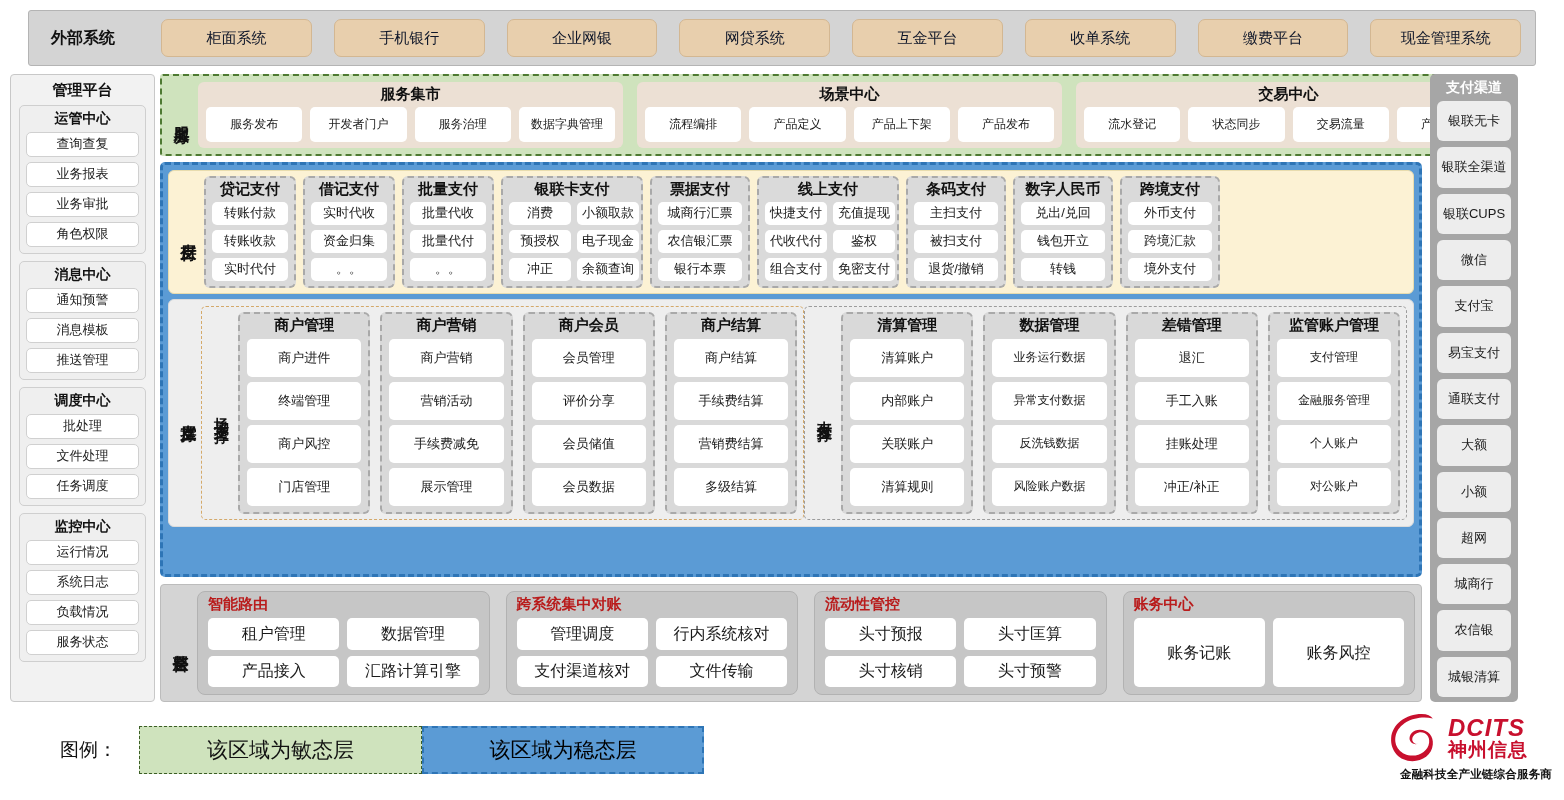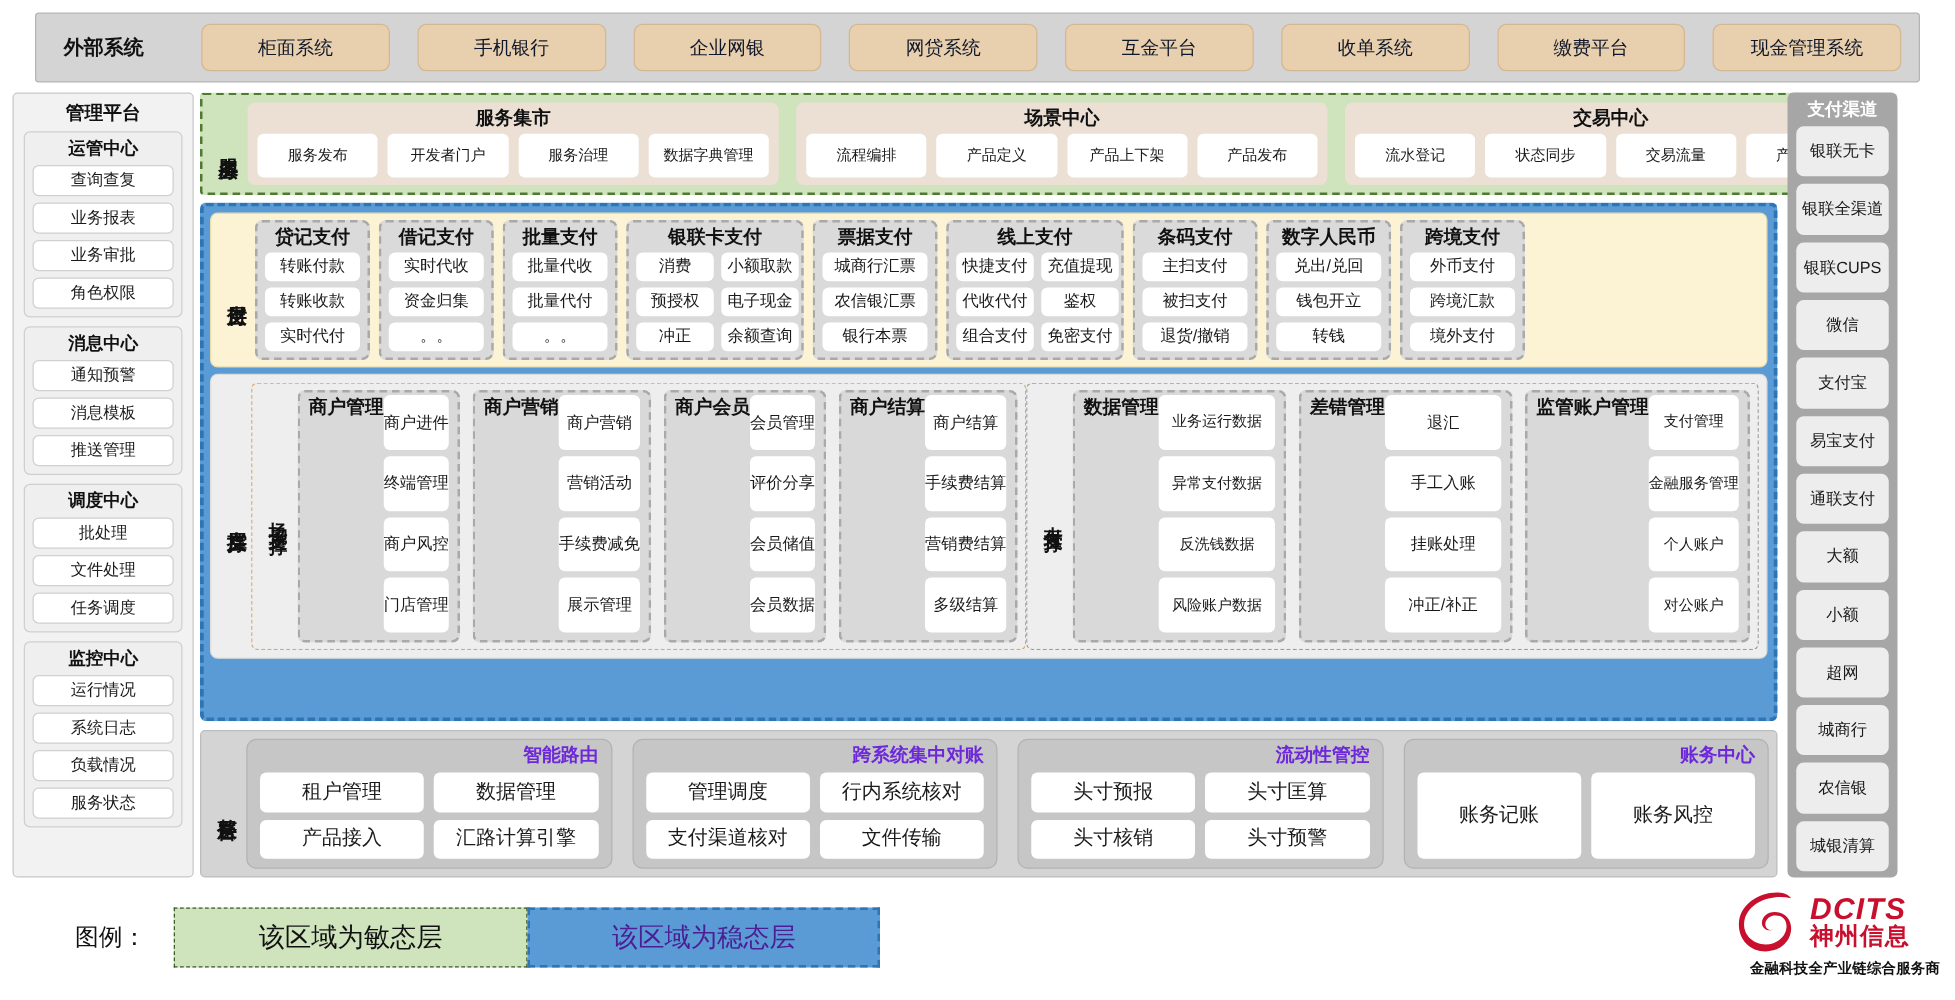--- a/index.html
+++ b/index.html
@@ -118,39 +118,39 @@
   .sup-half { flex: 1; display: flex; }
   .sup-box {
     flex: 1; display: flex; padding: 5px 6px;
     border-radius: 5px;
   }
   .sup-box.scene { border: 1px dashed #d4a96a; background: transparent; }
   .sup-box.paysup { border: 1px dashed #9c9c9c; background: transparent; }
   .sup-cols { flex: 1; display: flex; gap: 10px; padding-left: 4px; }
   .sup-col {
     flex: 1; background: #d9d9d9; border: 2px dashed #a9a9a9; border-radius: 6px;
-    padding: 2px 7px 6px; display: flex; flex-direction: row;
+    padding: 2px 7px 6px; display: flex; flex-direction: column;
   }
   .sup-col-title { font-size: 15px; font-weight: bold; text-align: center; color: #111; margin-bottom: 4px; white-space: nowrap; }
   .sup-items { display: flex; flex-direction: column; gap: 5px; flex: 1; }
   .sup-items .chip { flex: 1; border: none; font-size: 13px; }
 
   
   .int-layer {
     position: absolute; left: 160px; top: 584px;
     width: 1262px; height: 118px;
     background: #d4d4d4; border: 1px solid #bcbcbc; border-radius: 4px;
     display: flex; padding: 6px;
   }
   .int-groups { flex: 1; display: flex; gap: 16px; padding-left: 4px; }
   .int-group {
     flex: 1; background: #c6c6c6; border: 1px solid #b2b2b2; border-radius: 8px;
     padding: 3px 10px 7px; display: flex; flex-direction: column;
   }
-  .int-group-title { font-size: 15px; font-weight: bold; text-align: right; color: #6d28d9; margin-bottom: 4px; }
+  .int-group-title { font-size: 15px; font-weight: bold; text-align: left; color: #b91c1c; margin-bottom: 4px; }
   .int-rows { display: flex; flex-direction: column; gap: 6px; flex: 1; }
   .int-row { display: flex; gap: 8px; flex: 1; }
   .int-row .chip { flex: 1; border: none; font-size: 16px; }
 
   
   .rail {
     position: absolute; left: 1430px; top: 74px;
     width: 88px; height: 628px;
     background: #a6a6a6; border-radius: 5px;
     padding: 5px 7px;
@@ -169,21 +169,21 @@
   .legend-agile {
     width: 283px; height: 48px;
     background: #cfe3bd; border: 1px dashed #3c5e26;
     display: flex; align-items: center; justify-content: center;
     font-size: 21px; color: #111;
   }
   .legend-stable {
     width: 282px; height: 48px;
     background: #5b9bd5; border: 2px dashed #2e75b6;
     display: flex; align-items: center; justify-content: center;
-    font-size: 21px; color: #4c1d95;
+    font-size: 21px; color: #000000;
   }
 
   
   .logo { position: absolute; left: 1390px; top: 712px; width: 172px; height: 82px; }
   .logo-row { display: flex; align-items: center; height: 52px; }
   .logo-mark { width: 56px; height: 50px; flex: none; }
   .logo-text { display: flex; flex-direction: column; justify-content: center; margin-left: 2px; }
   .logo-en { font-size: 24px; font-weight: bold; color: #c8102e; letter-spacing: 1px; line-height: 1; font-style: italic; }
   .logo-cn { font-size: 19px; font-weight: bold; color: #c8102e; line-height: 1.1; letter-spacing: 1px; }
   .logo-tag { font-size: 11.5px; font-weight: bold; color: #111; text-align: center; margin-top: 3px; letter-spacing: .2px; }
@@ -468,20 +468,29 @@
               </div>
             </div>
           </div>
         </div>
       </div>
 
       <div class="sup-half">
         <div class="sup-box paysup">
           <div class="vlabel" style="font-size:15px;letter-spacing:2px;">支付支撑</div>
           <div class="sup-cols">
+            <div class="sup-col">
+              <div class="sup-col-title">清算管理</div>
+              <div class="sup-items">
+                <div class="chip">清算账户</div>
+                <div class="chip">内部账户</div>
+                <div class="chip">关联账户</div>
+                <div class="chip">清算规则</div>
+              </div>
+            </div>
             <div class="sup-col">
               <div class="sup-col-title">数据管理</div>
               <div class="sup-items">
                 <div class="chip" style="font-size:12px;">业务运行数据</div>
                 <div class="chip" style="font-size:12px;">异常支付数据</div>
                 <div class="chip" style="font-size:12px;">反洗钱数据</div>
                 <div class="chip" style="font-size:12px;">风险账户数据</div>
               </div>
             </div>
             <div class="sup-col">

